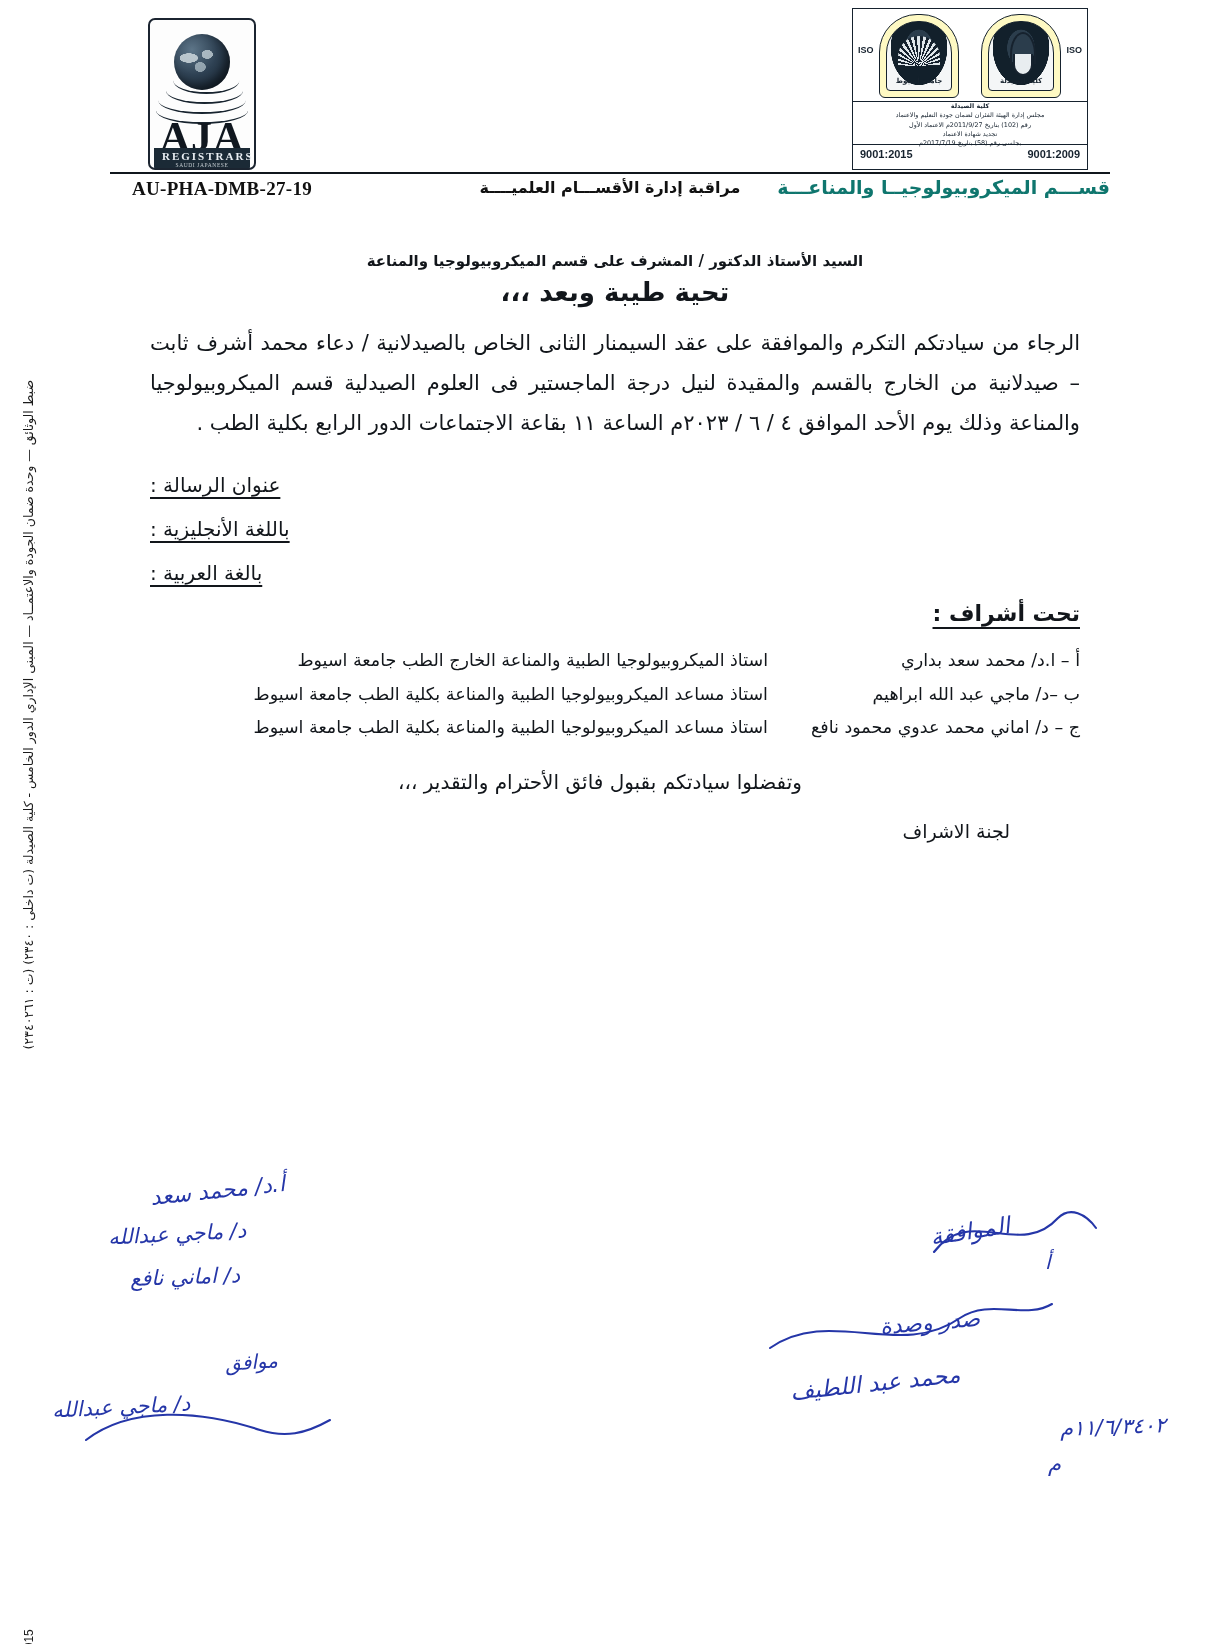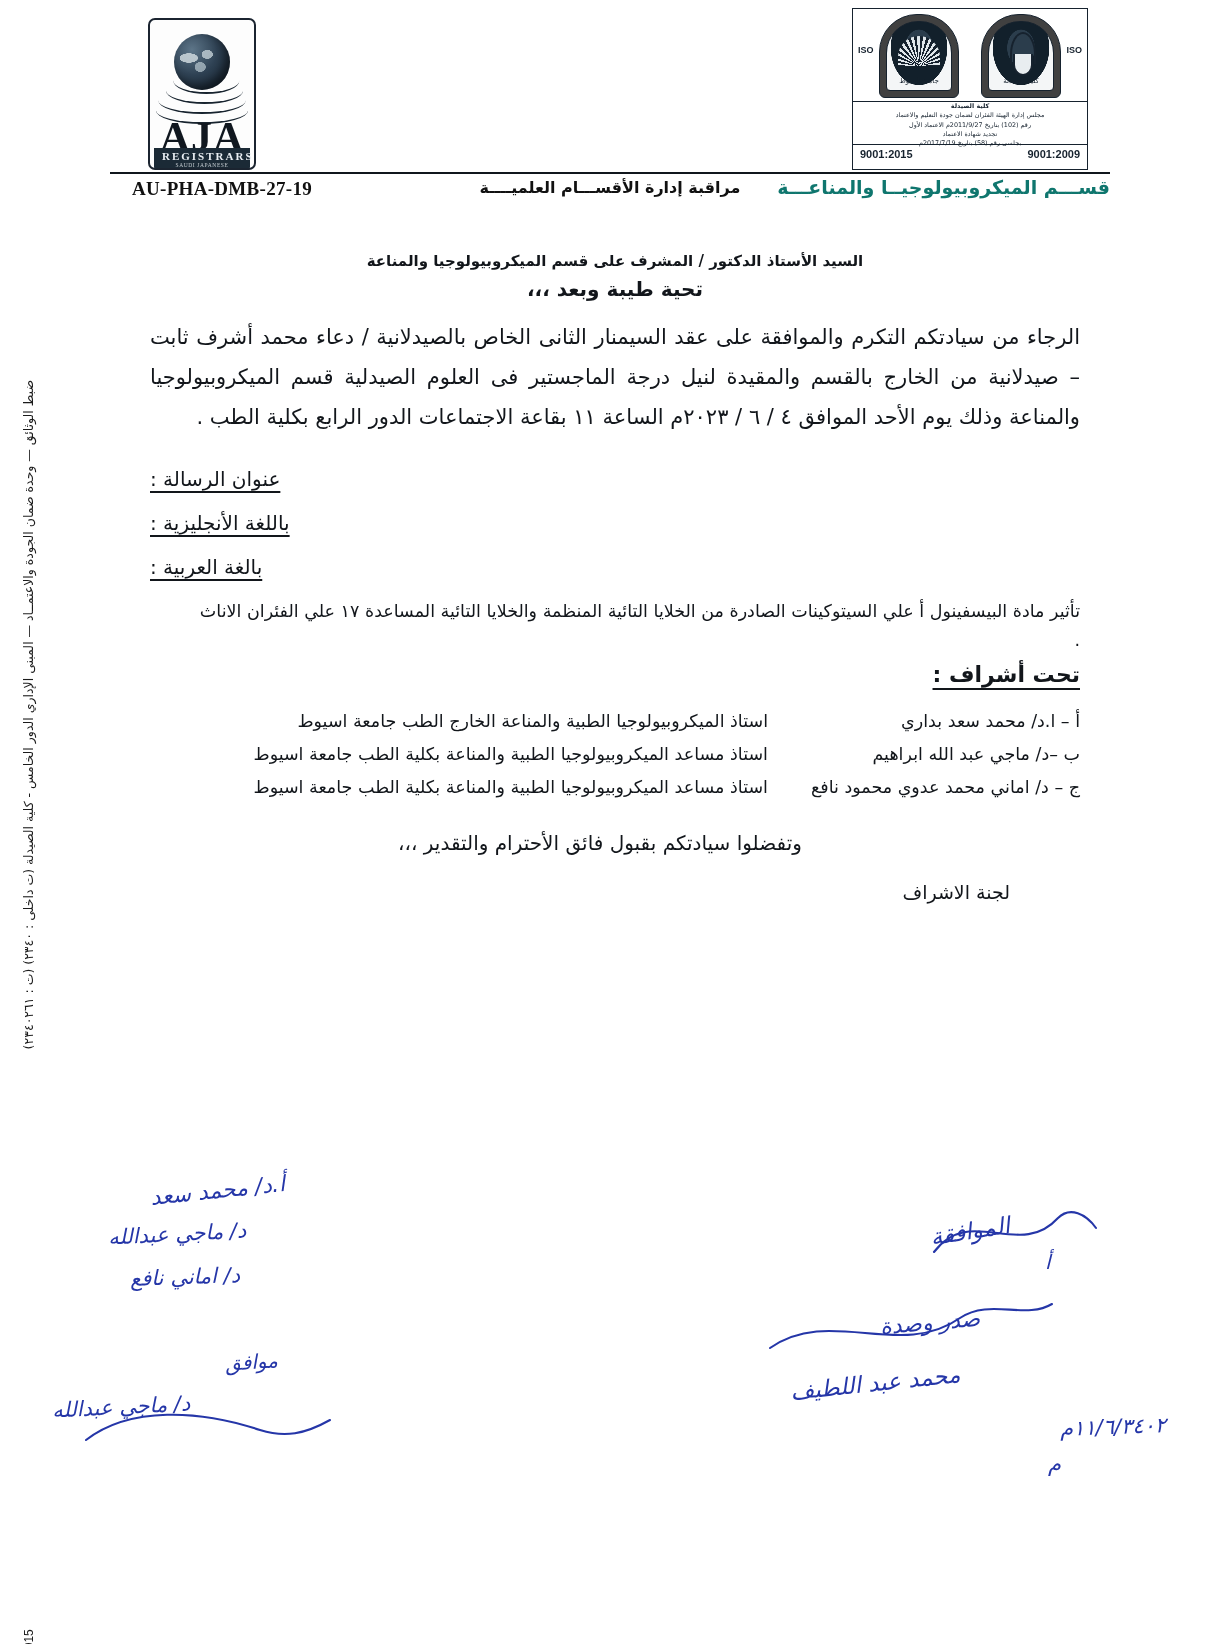--- a/index.html
+++ b/index.html
@@ -69,21 +69,21 @@
   .seal .crestrow{position:relative;height:92px;border-bottom:1.4px solid #16222e;}
   .seal .iso-l,.seal .iso-r{
     position:absolute;top:36px;font-size:9px;font-weight:700;color:#16222e;
     font-family:"Liberation Sans",sans-serif;
   }
   .seal .iso-l{left:5px;}
   .seal .iso-r{right:5px;}
   .crest{
     position:absolute;top:5px;width:78px;height:82px;
     border:1.4px solid #16222e;border-radius:38px 38px 6px 6px;
-    background:#404040;overflow:hidden;
+    background:#fef9c3;overflow:hidden;font-weight:bold;
   }
   .crest.a{left:26px;}
   .crest.b{left:128px;}
   .crest .inner{
     position:absolute;left:6px;top:6px;right:6px;bottom:6px;
     border:1.1px solid #16222e;border-radius:32px 32px 4px 4px;
     background:
       radial-gradient(ellipse at 50% 38%, #2b3d4c 0 30%, #12202b 31% 62%, #f4f6f7 63%);
   }
   .crest .sunrays{
@@ -182,21 +182,21 @@
     position:absolute;left:150px;top:250px;width:930px;
     direction:rtl;
     font-family:"DejaVu Sans",sans-serif;
     color:#12161b;
   }
   .ttl1{
     text-align:center;font-size:15px;font-weight:700;line-height:1.5;
     margin:0 0 4px;
   }
   .ttl2{
-    text-align:center;font-size:20px;font-weight:700;margin:0 0 16px;
+    text-align:center;font-size:26px;font-weight:700;margin:0 0 16px;
   }
   .para{
     font-size:21px;line-height:1.92;text-align:justify;text-align-last:right;
     margin:0 0 18px;
   }
   .lbl{
     font-size:20px;line-height:1.8;margin:6px 0 2px;
     text-decoration:underline;text-underline-offset:5px;
     display:inline-block;
   }
@@ -349,21 +349,20 @@
     </div>
     <div class="row-lbl">
       <span class="lbl">باللغة الأنجليزية :</span>
     </div>
 
 
     <div class="row-lbl">
       <span class="lbl">بالغة العربية :</span>
     </div>
 
-    <div class="arttl">تأثير مادة البيسفينول أ علي السيتوكينات الصادرة من الخلايا التائية المنظمة والخلايا التائية المساعدة ١٧ علي الفئران الاناث .</div>
 
     <div class="under-head">تحت أشراف :</div>
 
     <table class="sup">
       <tbody>
           <tr>
         <td class="name">
           <span>أ – ا.د/</span>
           <span>محمد سعد بداري</span>
         </td>

